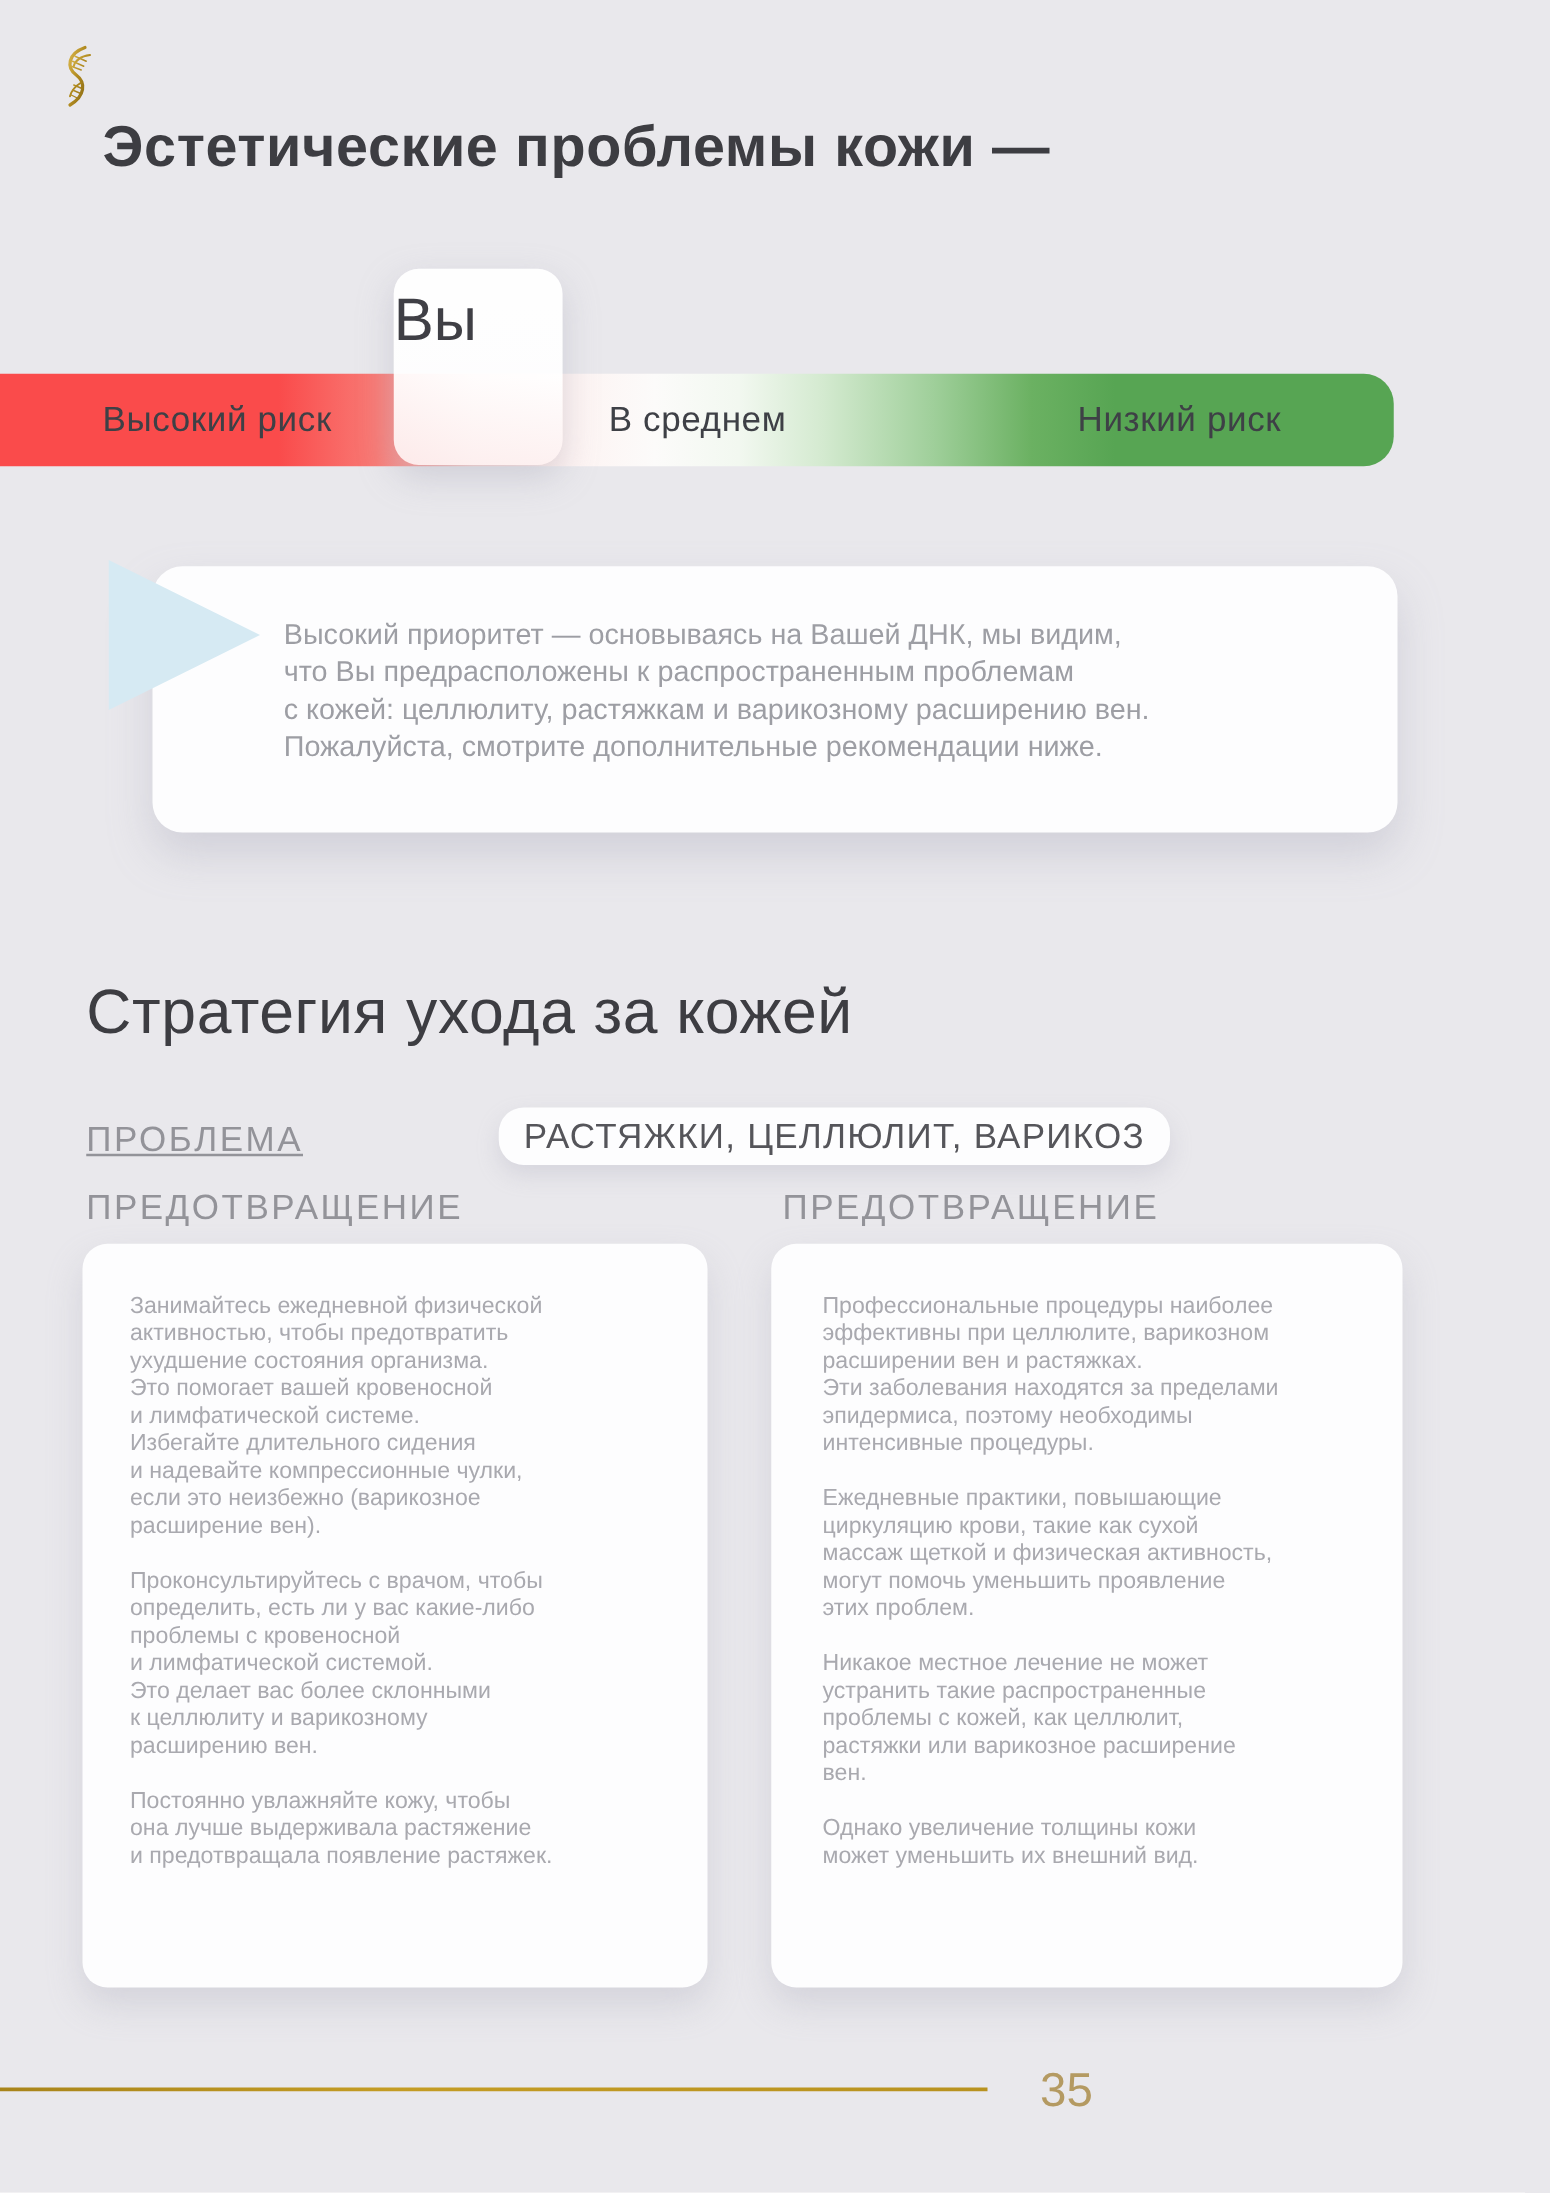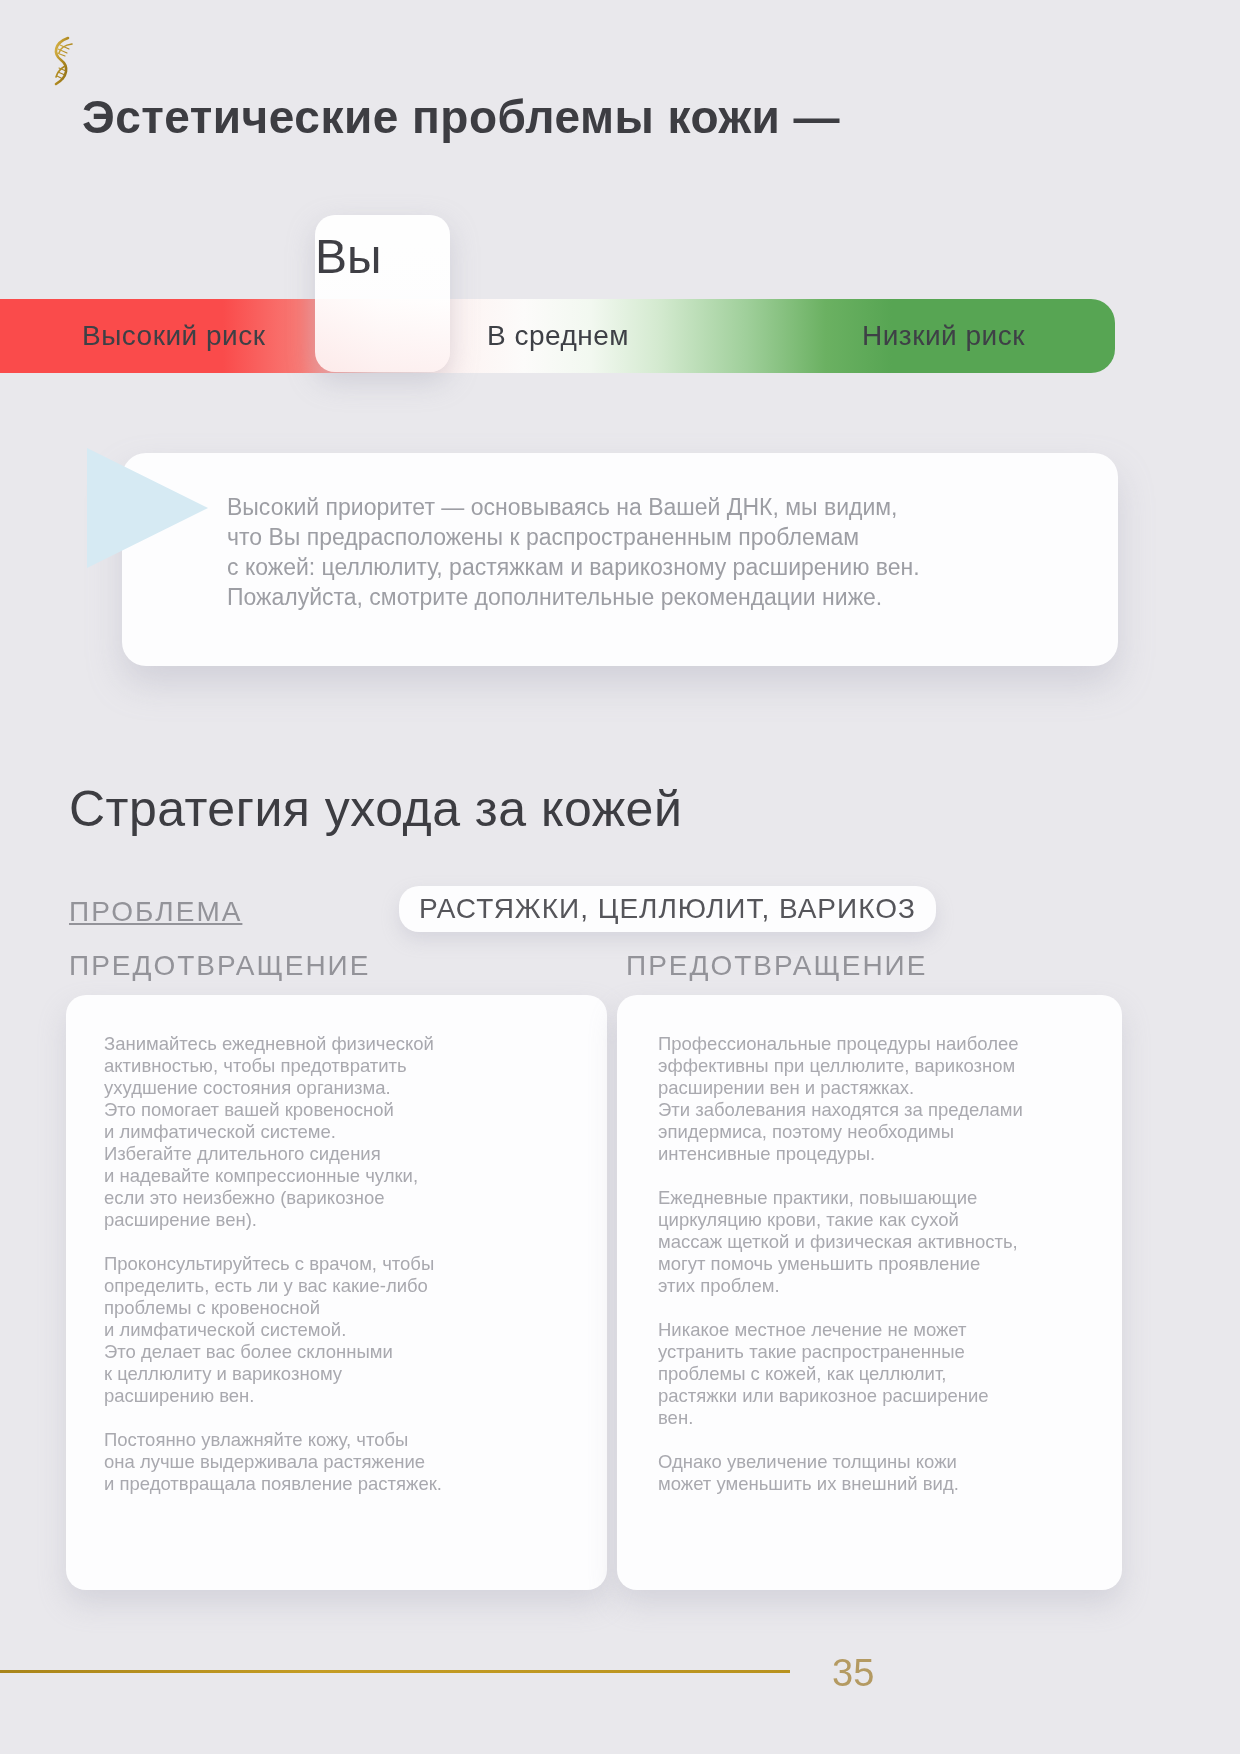--- a/index.html
+++ b/index.html
@@ -43,21 +43,21 @@
   .problem-label{position:absolute;left:69px;top:896px;text-decoration:underline;}
   .problem-pill{position:absolute;left:399px;top:886px;height:46px;padding:0 20px;
     background:#fdfdfe;border-radius:20px;box-shadow:0 8px 18px rgba(165,165,182,0.28);
     display:flex;align-items:center;font-size:28px;font-weight:300;color:#55555a;
     letter-spacing:1px;}
   .prevention-label{position:absolute;left:69px;top:950px;}
   .restoration-label{position:absolute;left:626px;top:950px;}
 
   .info-card{position:absolute;top:995px;height:595px;background:#fdfdfe;
     border-radius:20px;box-shadow:0 14px 28px rgba(165,165,182,0.30);}
-  .card-left{left:66px;width:541px;}
+  .card-left{left:66px;width:500px;}
   .card-right{left:617px;width:505px;}
   .card-text{position:absolute;top:38px;font-size:18.5px;line-height:22px;
     font-weight:300;color:#a9a9af;white-space:pre-line;}
   .card-left .card-text{left:38px;width:430px;}
   .card-right .card-text{left:41px;width:430px;}
 
   .footer-line{position:absolute;left:0;top:1670px;width:790px;height:3px;
     background:linear-gradient(90deg,#a8841a 0%,#c49c24 40%,#b8921f 100%);}
   .page-number{position:absolute;left:832px;top:1652px;font-size:38px;font-weight:300;
     color:#b49a62;}

